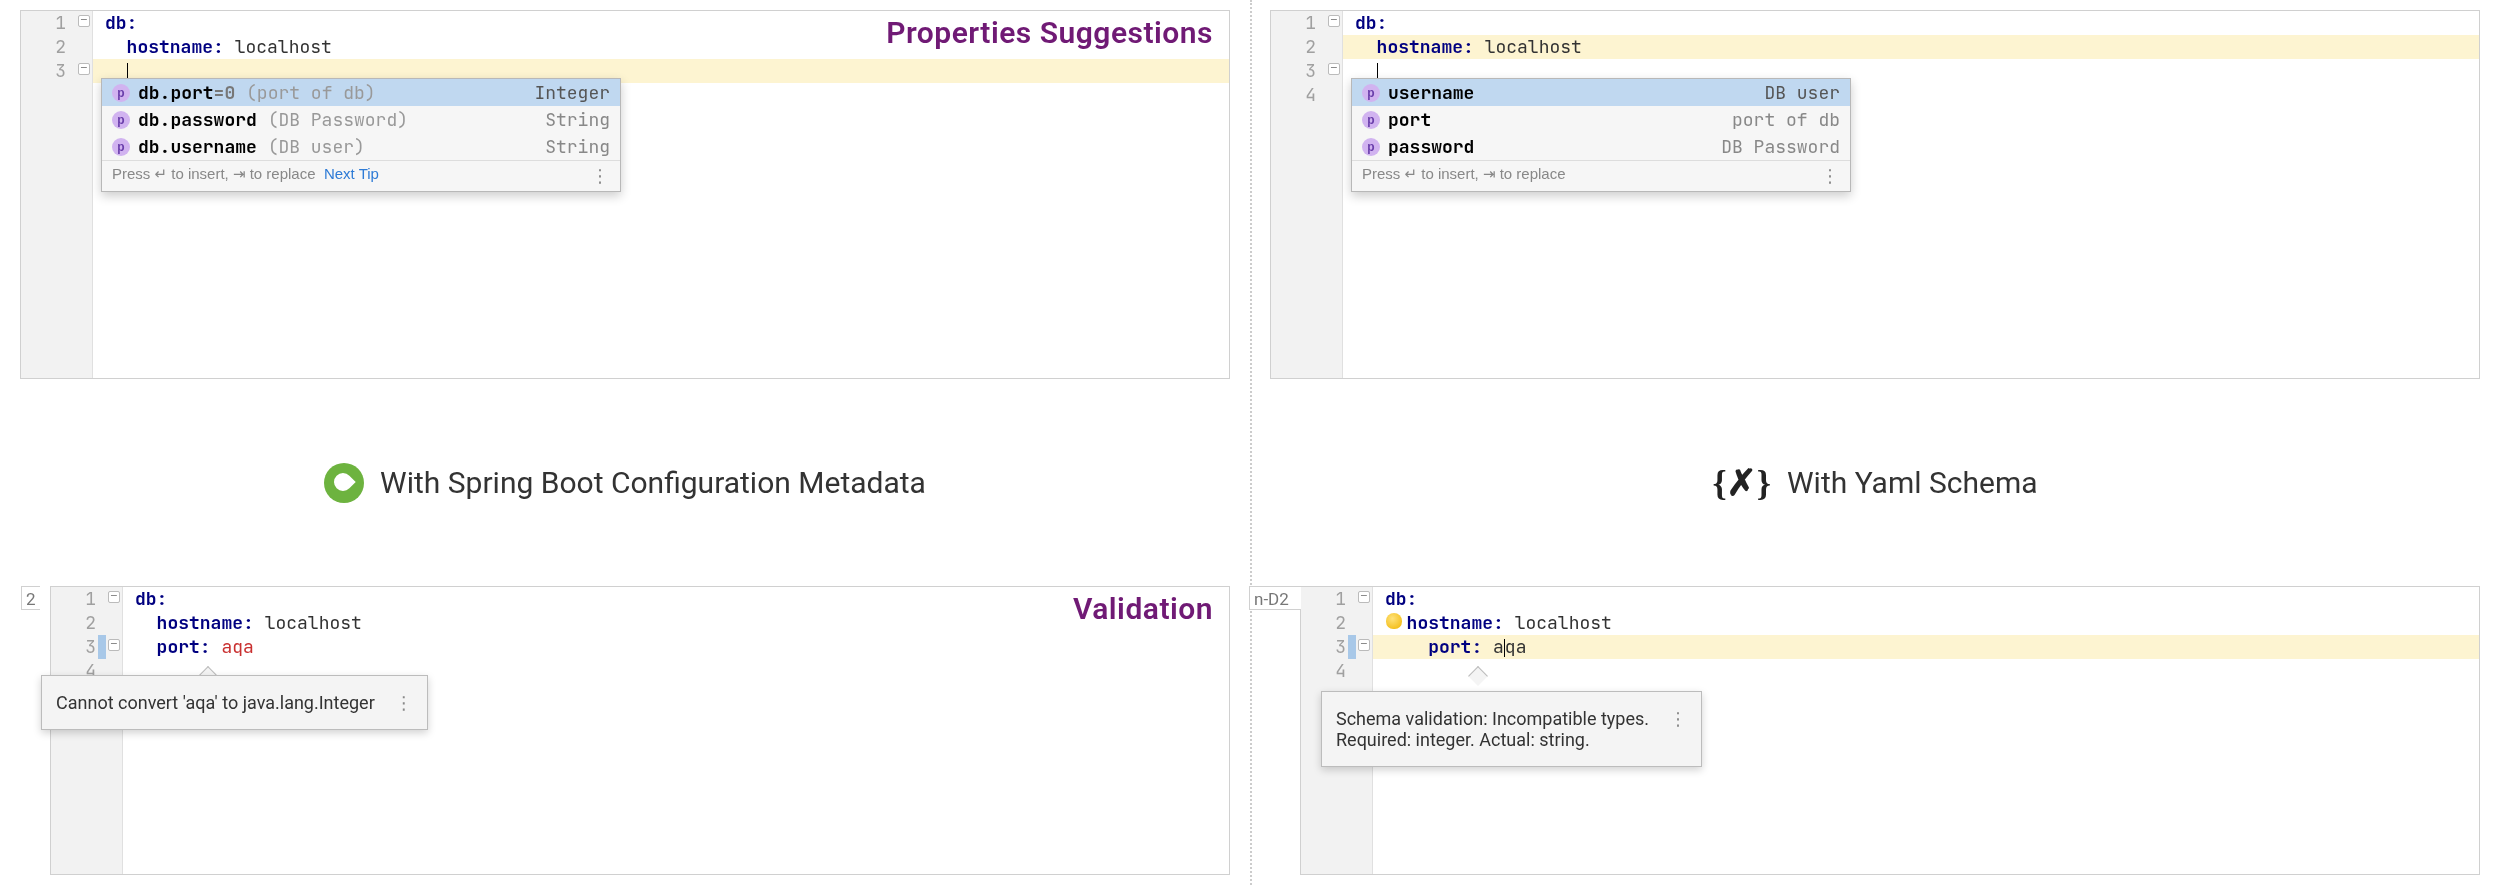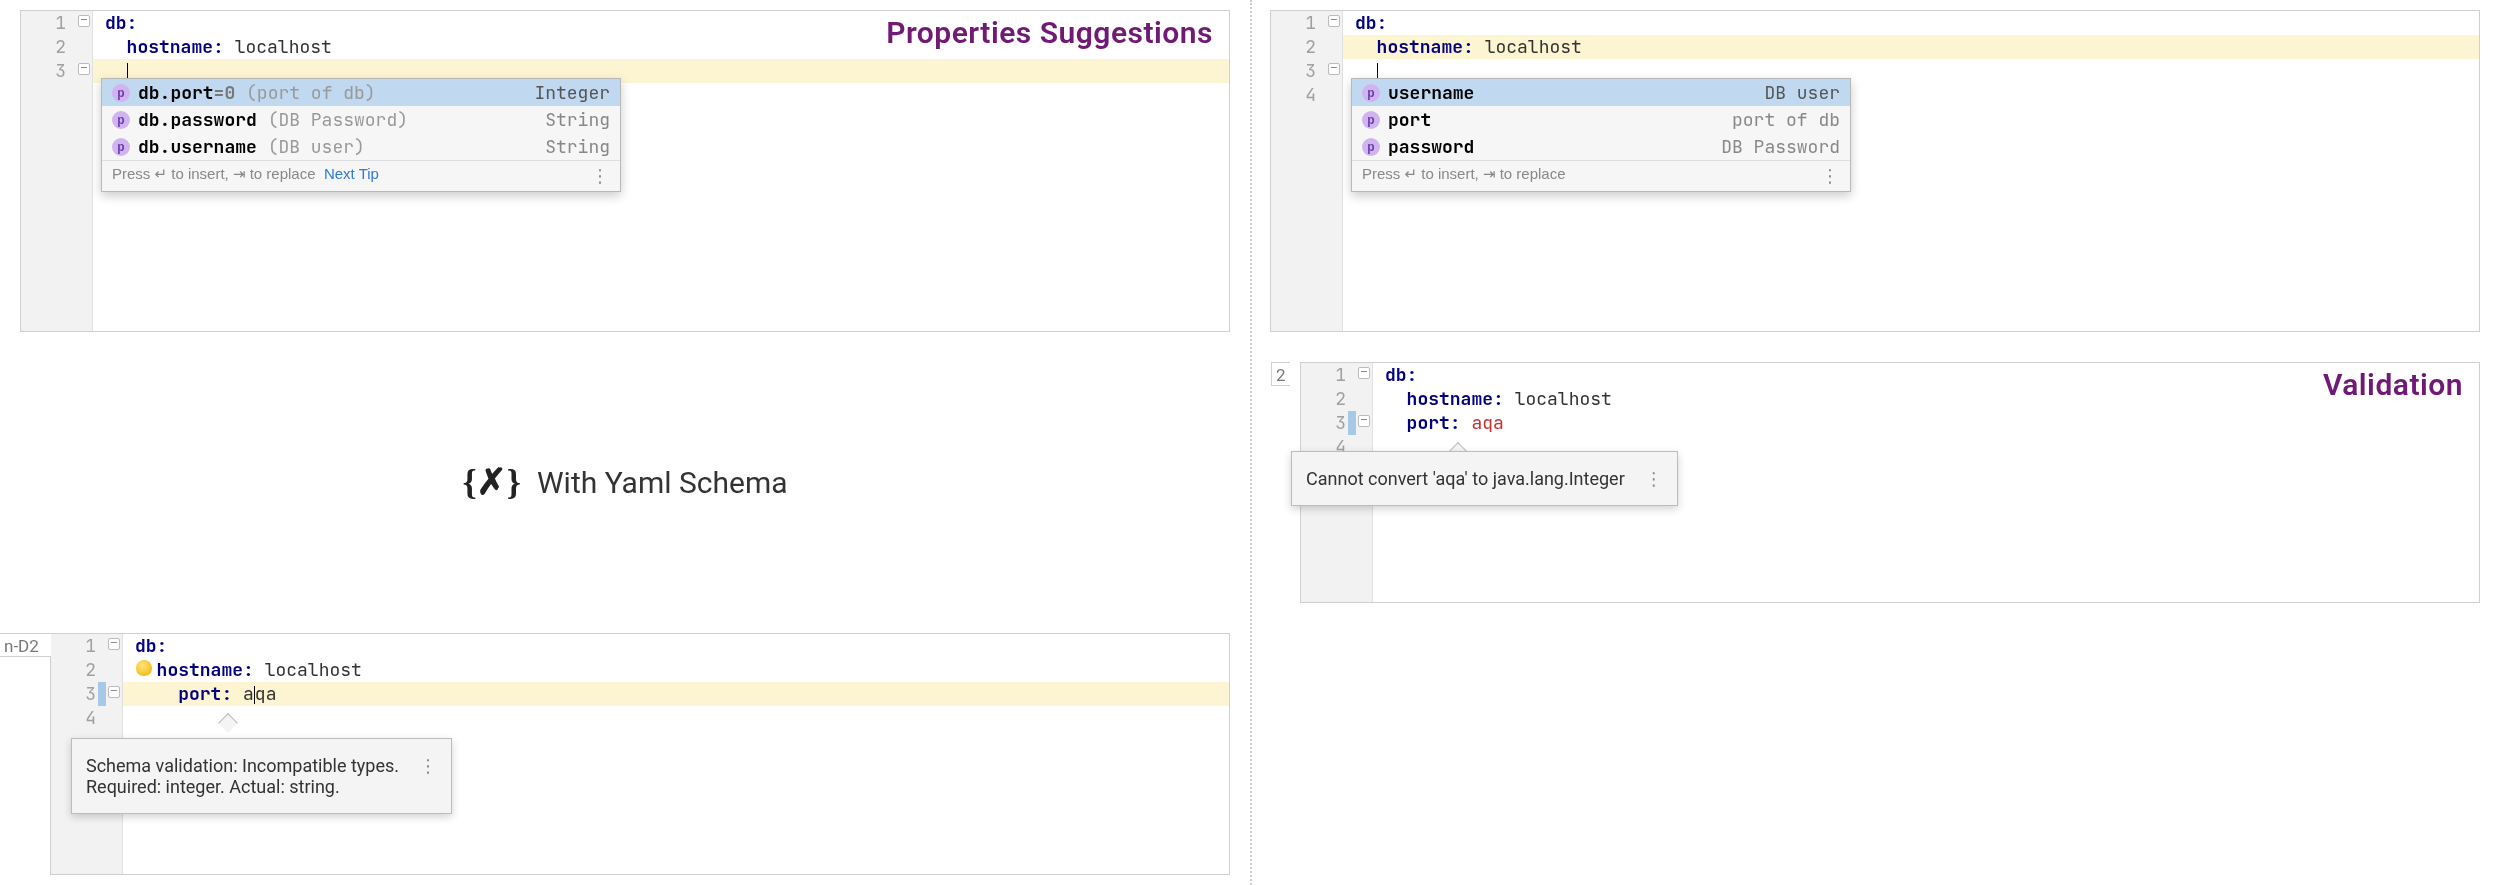--- a/index.html
+++ b/index.html
@@ -313,20 +313,24 @@
         <span class="right">DB Password</span>
       </div>
       <div class="completion-footer">
         <span>Press ↵ to insert, ⇥ to replace</span>
         <span class="dots">⋮</span>
       </div>
     </div>
   </div>
 
   <div class="title-row">
+    <div class="spring-icon"></div>
+    <span>With Spring Boot Configuration Metadata</span>
+  </div>
+  <div class="title-row">
     <div class="yaml-icon">{✗}</div>
     <span>With Yaml Schema</span>
   </div>
 
   <div class="editor-pane small" style="margin-left:30px;">
     <div class="tab-fragment">2</div>
     <div class="pane-tag">Validation</div>
     <div class="gutter">
       <div class="ln">1</div>
       <div class="ln">2</div>

